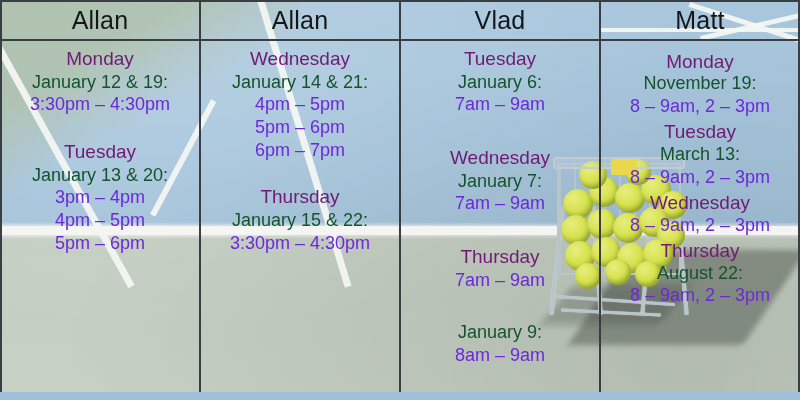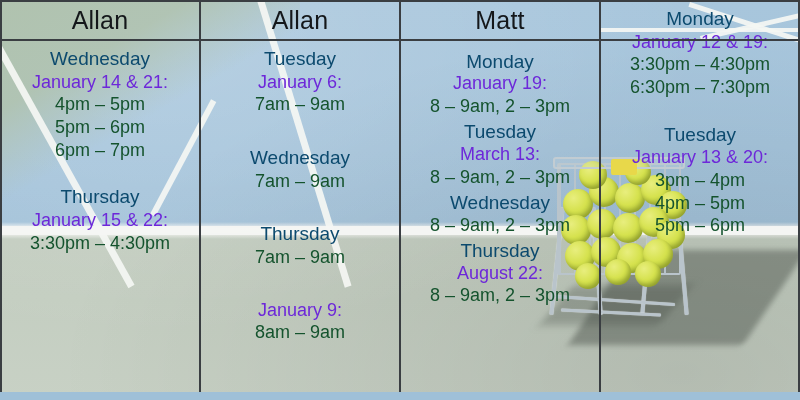--- a/index.html
+++ b/index.html
@@ -209,33 +209,33 @@
     padding-top: 7px;
     text-align: center;
     line-height: 1.0;
   }
 
   .block { margin-bottom: 0; }
   .block + .block { margin-top: 14px; }
 
   .day {
     font-size: 19px;
-    color: #0c4a6e;
+    color: #701a75;
     line-height: 1.25;
     white-space: nowrap;
   }
   .date {
     font-size: 18px;
-    color: #6d28d9;
+    color: #14532d;
     line-height: 1.25;
     white-space: nowrap;
   }
   .time {
     font-size: 18px;
-    color: #14532d;
+    color: #6d28d9;
     line-height: 1.26;
     white-space: nowrap;
   }
   .col4 .day  { font-size: 19px; line-height: 1.22; }
   .col4 .date { font-size: 18px; line-height: 1.22; }
   .col4 .time { font-size: 18px; line-height: 1.24; }
 </style>
 </head>
 <body>
 
@@ -292,29 +292,31 @@
 
   <div class="grid">
 
     <div class="header-cell">
       <span>Allan</span>
     </div>
     <div class="header-cell">
       <span>Allan</span>
     </div>
     <div class="header-cell">
+      <span>Vlad</span>
+    </div>
+    <div class="header-cell">
       <span>Matt</span>
     </div>
 
     <div class="body-cell col1">
       <div class="block">
         <div class="day">Monday</div>
         <div class="date">January 12 &amp; 19:</div>
         <div class="time">3:30pm – 4:30pm</div>
-        <div class="time">6:30pm – 7:30pm</div>
       </div>
       <div class="block" style="margin-top:24px">
         <div class="day">Tuesday</div>
         <div class="date">January 13 &amp; 20:</div>
         <div class="time">3pm – 4pm</div>
         <div class="time">4pm – 5pm</div>
         <div class="time">5pm – 6pm</div>
       </div>
     </div>
 
@@ -334,36 +336,37 @@
     </div>
 
     <div class="body-cell col3">
       <div class="block">
         <div class="day">Tuesday</div>
         <div class="date">January 6:</div>
         <div class="time">7am – 9am</div>
       </div>
       <div class="block" style="margin-top:30px">
         <div class="day">Wednesday</div>
+        <div class="date">January 7:</div>
         <div class="time">7am – 9am</div>
       </div>
       <div class="block" style="margin-top:30px">
         <div class="day">Thursday</div>
         <div class="time">7am – 9am</div>
       </div>
       <div class="block" style="margin-top:30px">
         <div class="date">January 9:</div>
         <div class="time">8am – 9am</div>
       </div>
     </div>
 
     <div class="body-cell col4">
       <div class="block" style="margin-top:3px">
         <div class="day">Monday</div>
-        <div class="date">January 19:</div>
+        <div class="date">November 19:</div>
         <div class="time">8 – 9am, 2 – 3pm</div>
       </div>
       <div class="block" style="margin-top:3px">
         <div class="day">Tuesday</div>
         <div class="date">March 13:</div>
         <div class="time">8 – 9am, 2 – 3pm</div>
       </div>
       <div class="block" style="margin-top:3px">
         <div class="day">Wednesday</div>
         <div class="time">8 – 9am, 2 – 3pm</div>

